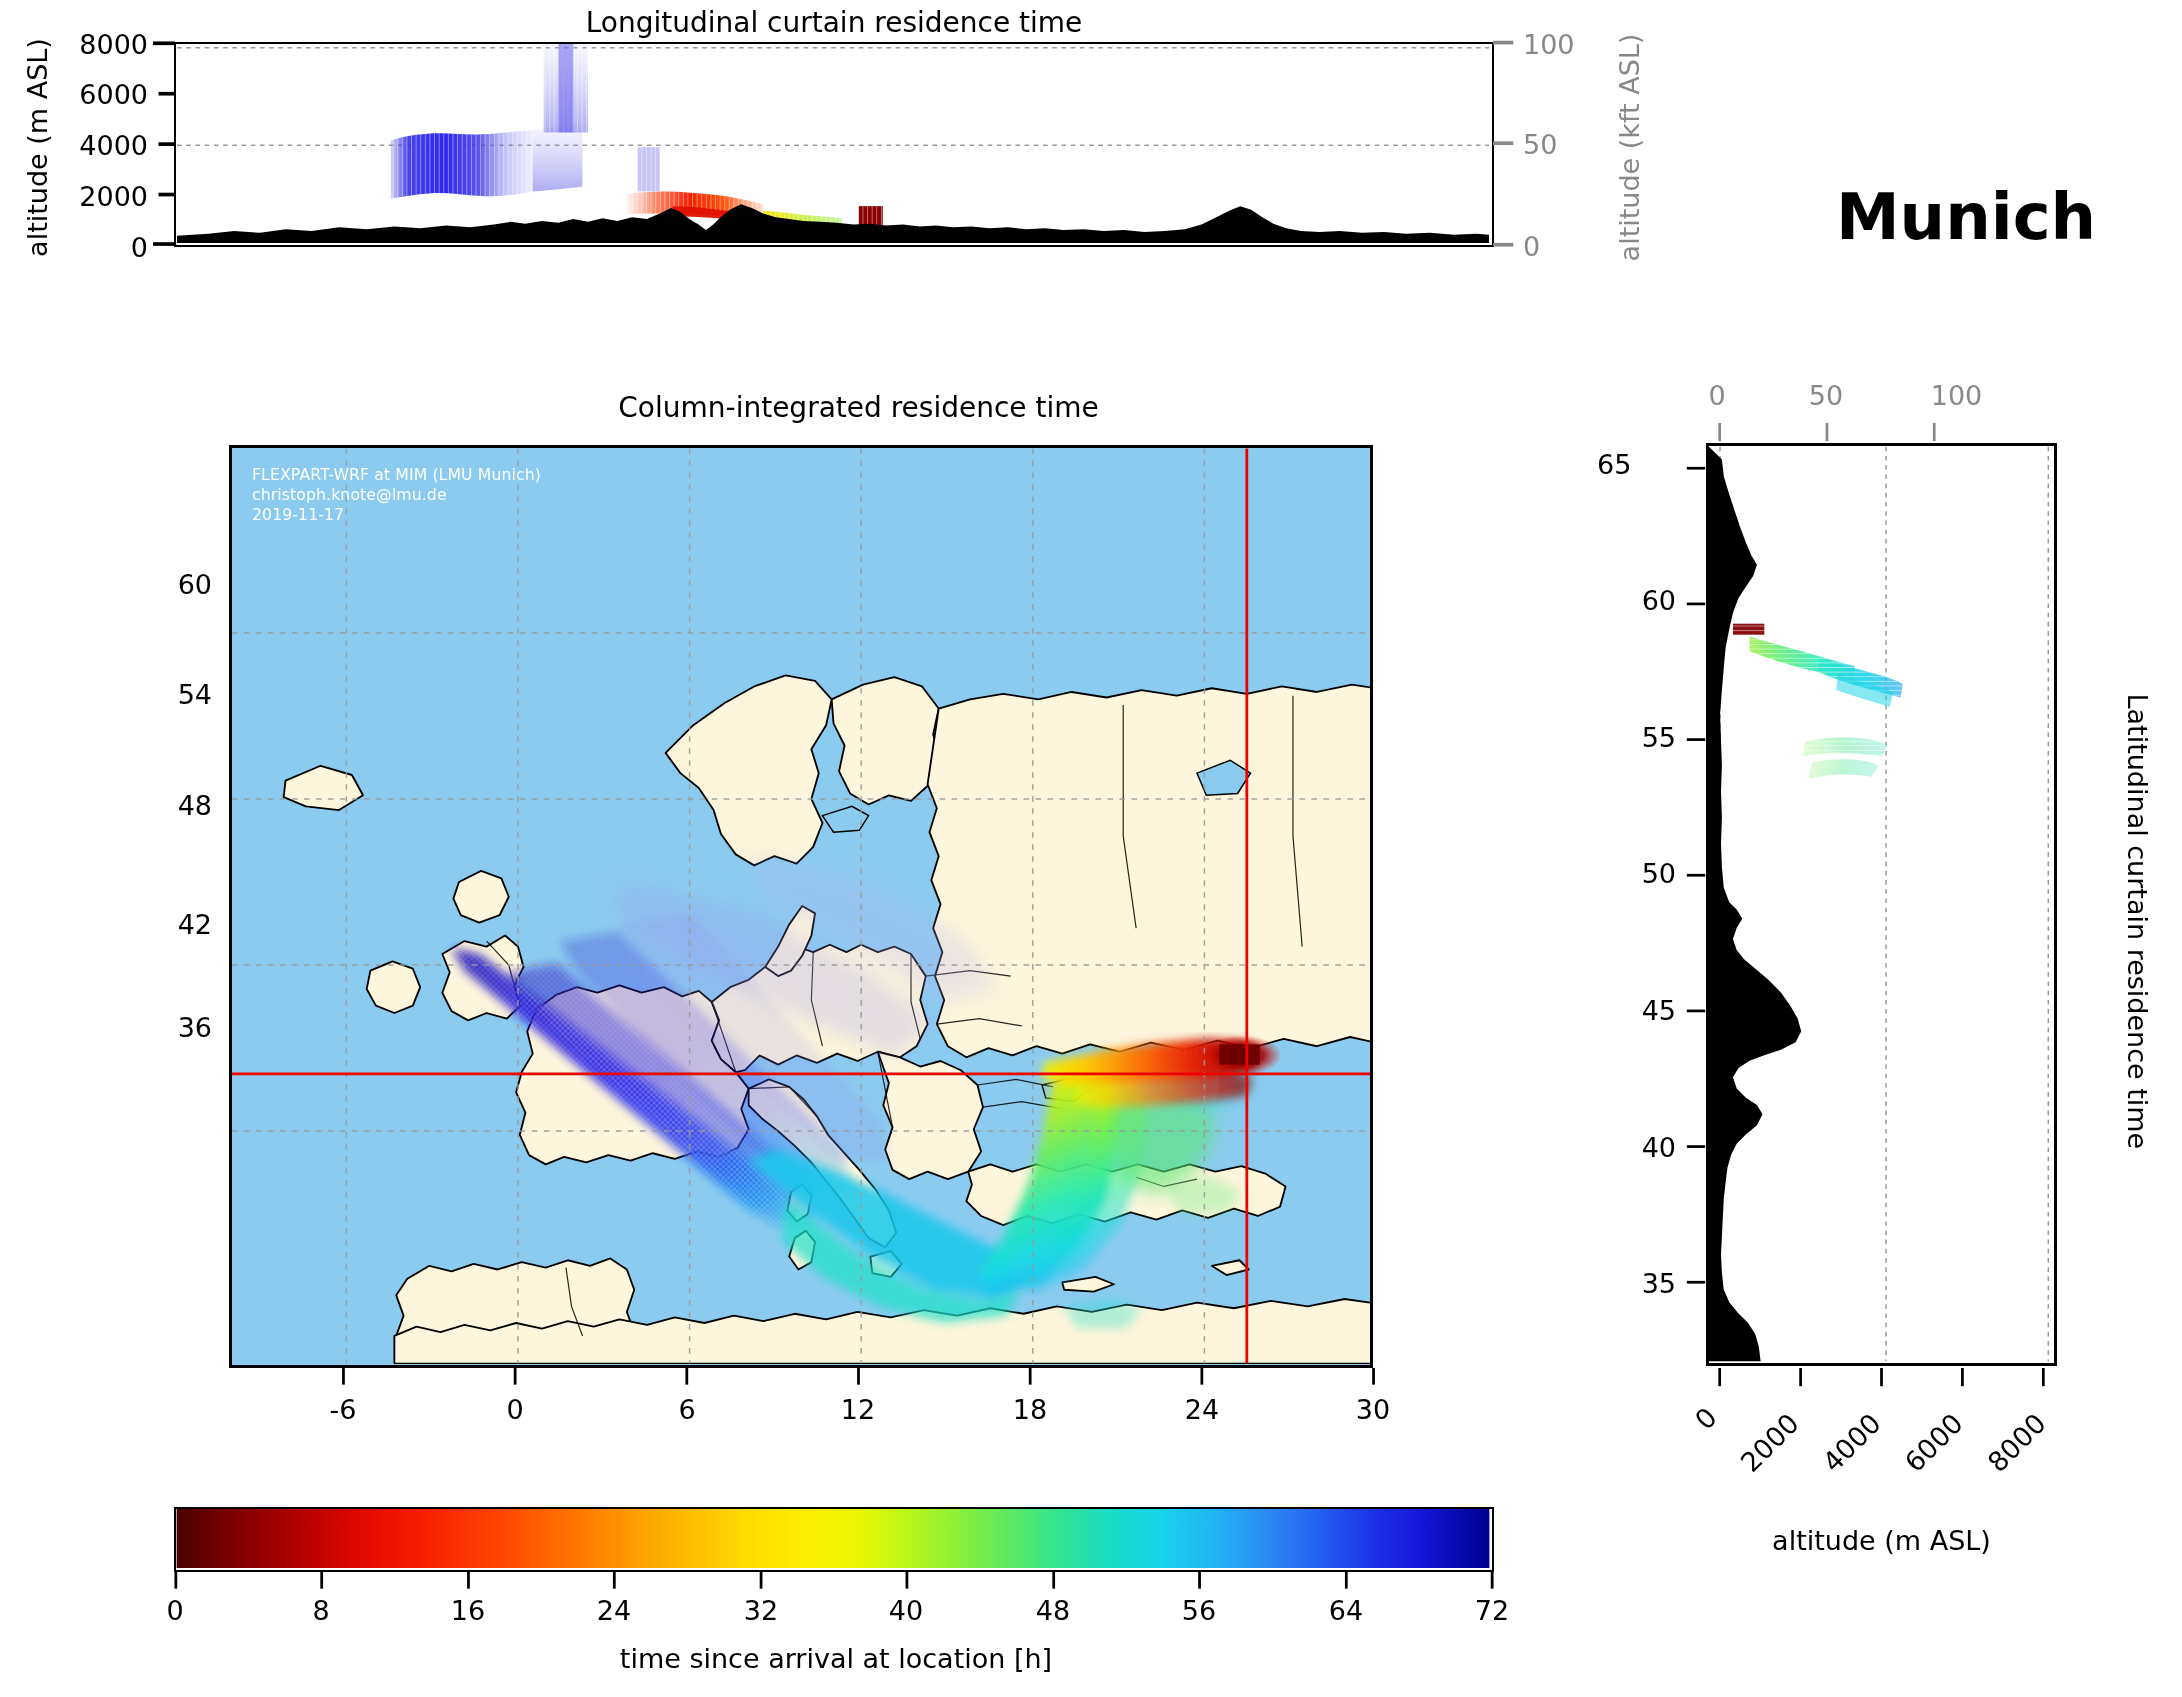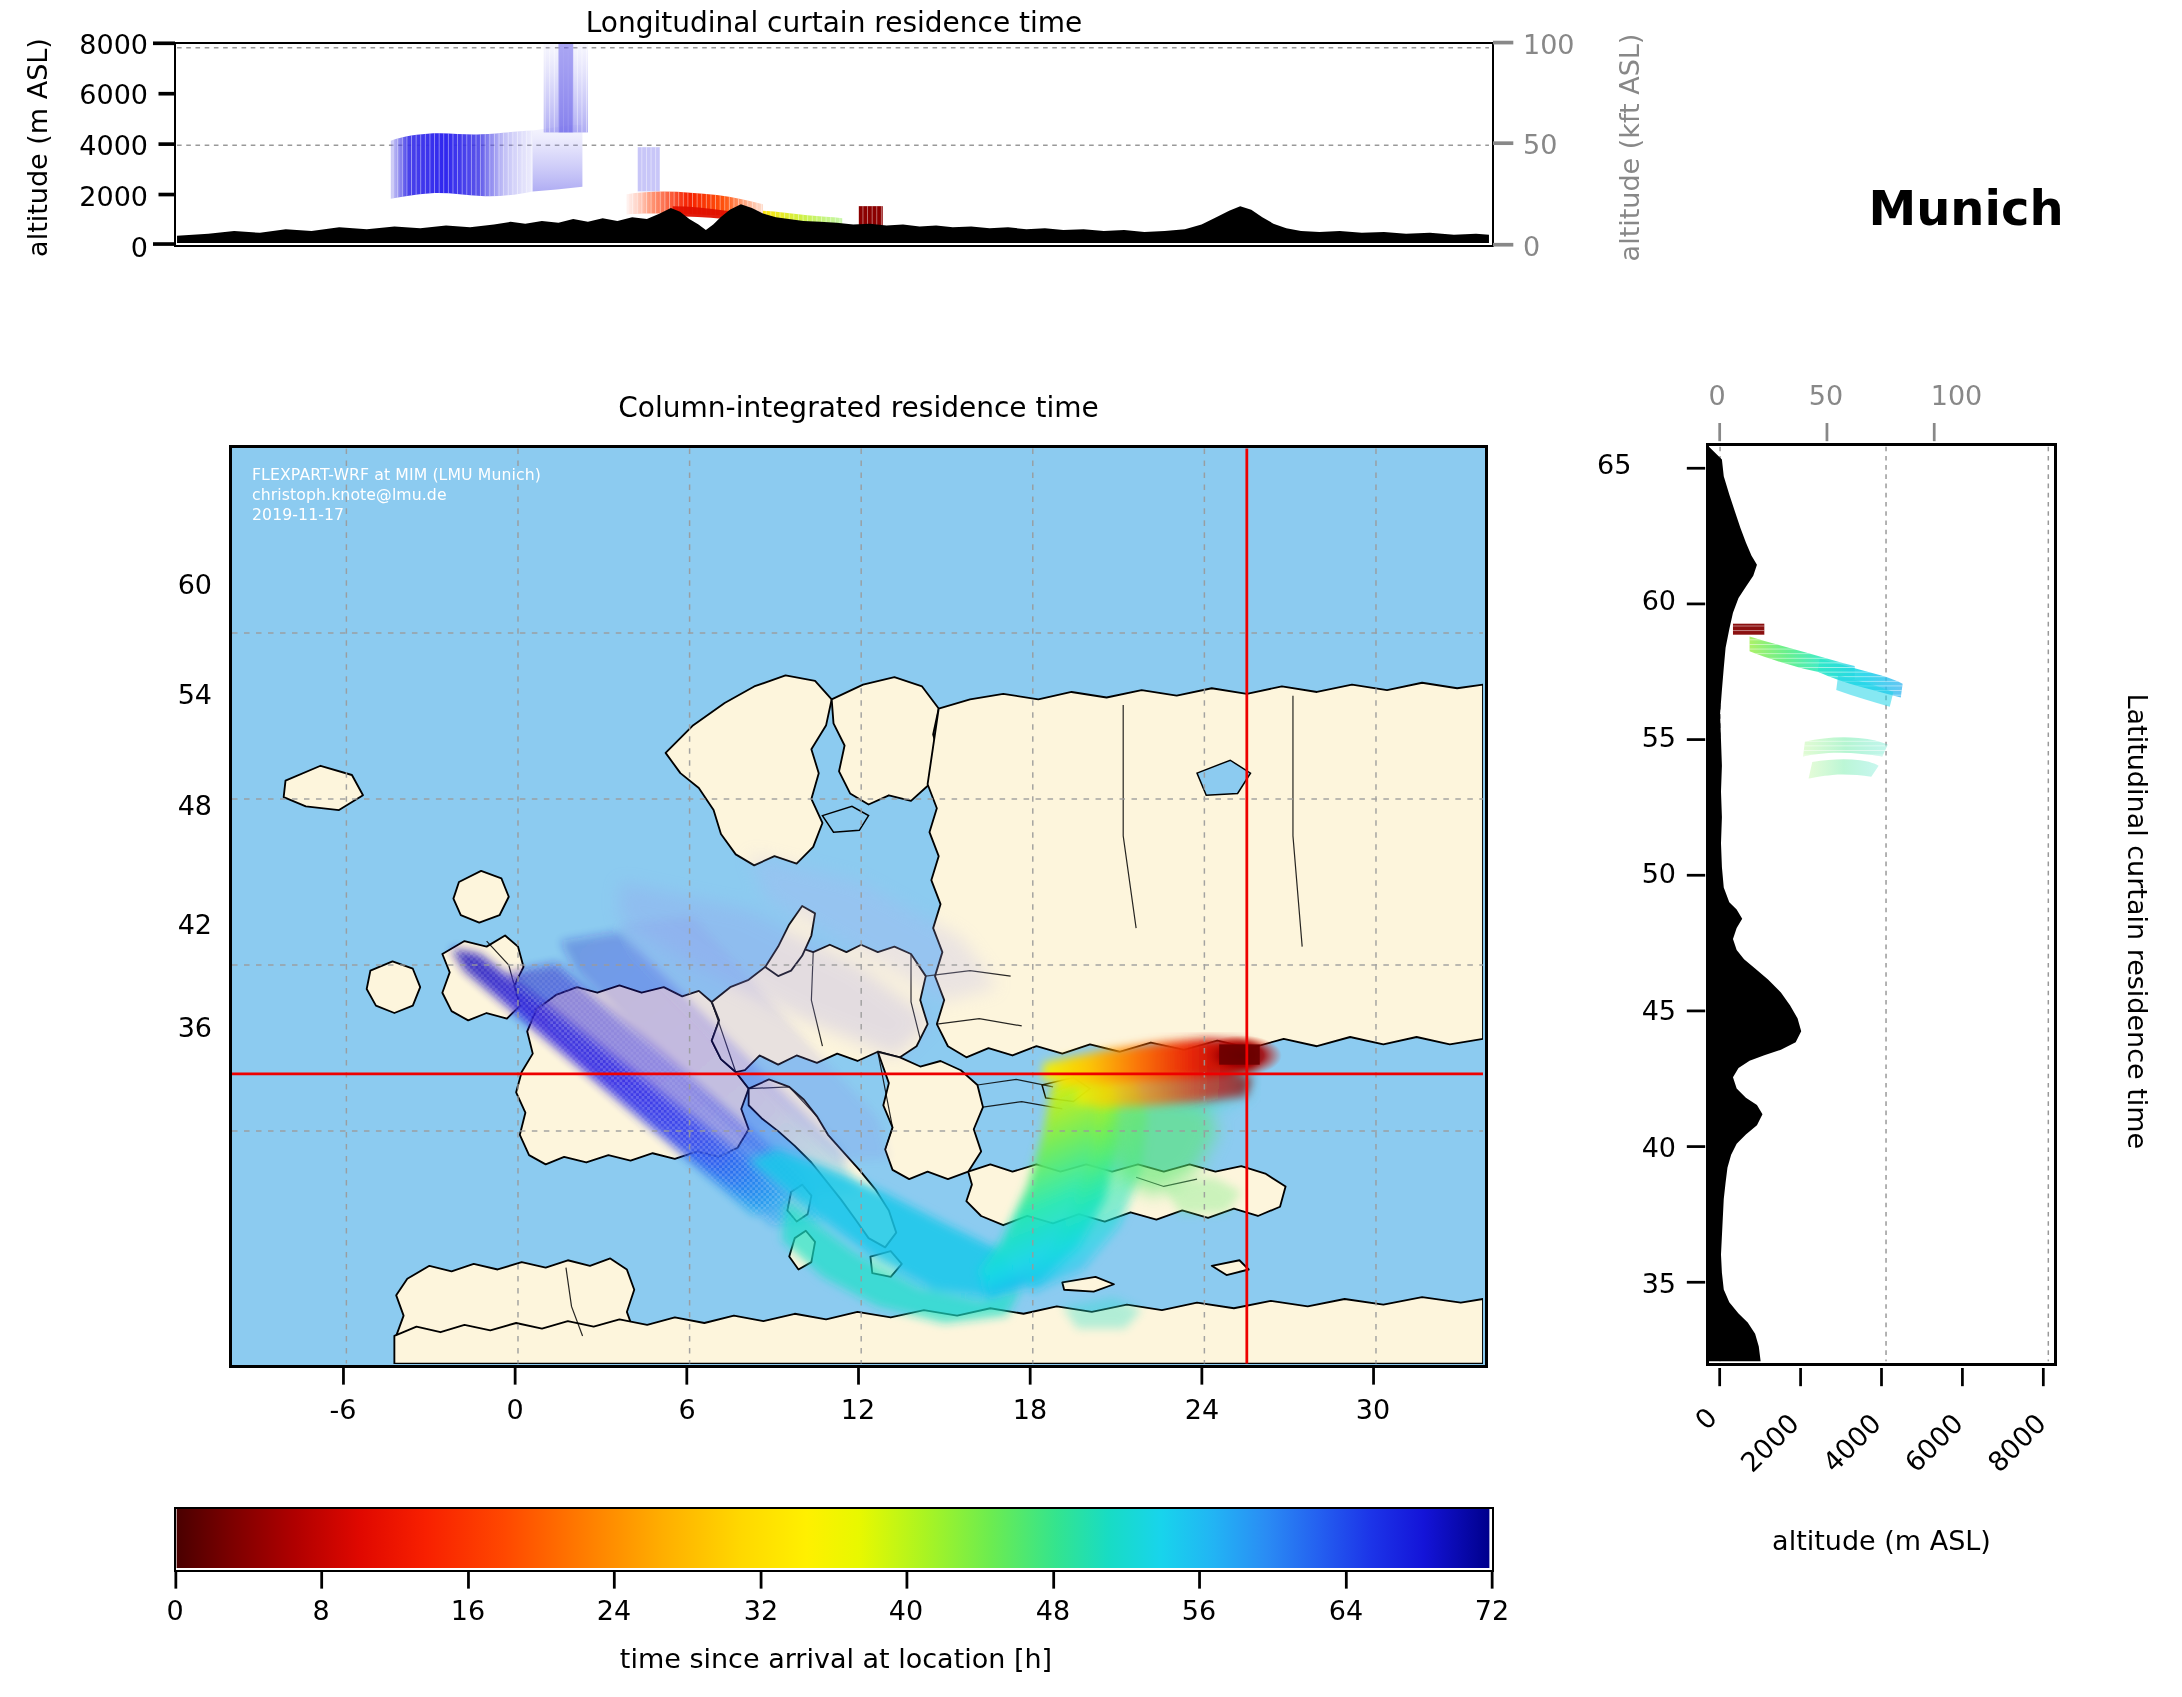--- a/index.html
+++ b/index.html
@@ -32,21 +32,21 @@
   #top-panel-frame {
     left: 174px; top: 42px; width: 1320px; height: 205px;
     border: 2.8px solid #000; box-sizing: border-box; background: #fff;
   }
   #top-plot-clip {
     position: absolute; left: 0; top: 0; right: 0; bottom: 0; overflow: hidden;
   }
 
   
   #map-frame {
-    left: 229px; top: 445px; width: 1259px; height: 923px;
+    left: 229px; top: 445px; width: 1144px; height: 923px;
     border: 3.7px solid #000; box-sizing: border-box;
     background: #8ccbf0; overflow: hidden;
   }
   #map-clip { position:absolute; left:0; top:0; right:0; bottom:0; overflow:hidden; }
 
   .watermark {
     font-size: 15.7px; color: #ffffff; line-height: 1.28;
     white-space: pre; letter-spacing: 0.1px;
   }
   .stamp {
@@ -59,21 +59,21 @@
     border: 3.7px solid #000; box-sizing: border-box; background: #fff;
     overflow: hidden;
   }
 
   
   #cbar {
     left: 174px; top: 1507px; width: 1320px; height: 65px;
     border: 2.8px solid #000; box-sizing: border-box;
   }
   .city-title {
-    font-size: 48px; font-weight: bold; color: #000; white-space: nowrap;
+    font-size: 64px; font-weight: bold; color: #000; white-space: nowrap;
   }
   svg { display: block; }
 </style>
 </head>
 <body>
 
 <div class="abs title-txt" style="left:174px; top:5.5px; width:1320px;">Longitudinal curtain residence time</div>
 
 <div class="abs tick" style="left:28px; top:29px; width:120px; text-align:right;">8000</div>
 <div class="abs tick" style="left:28px; top:79px; width:120px; text-align:right;">6000</div>

